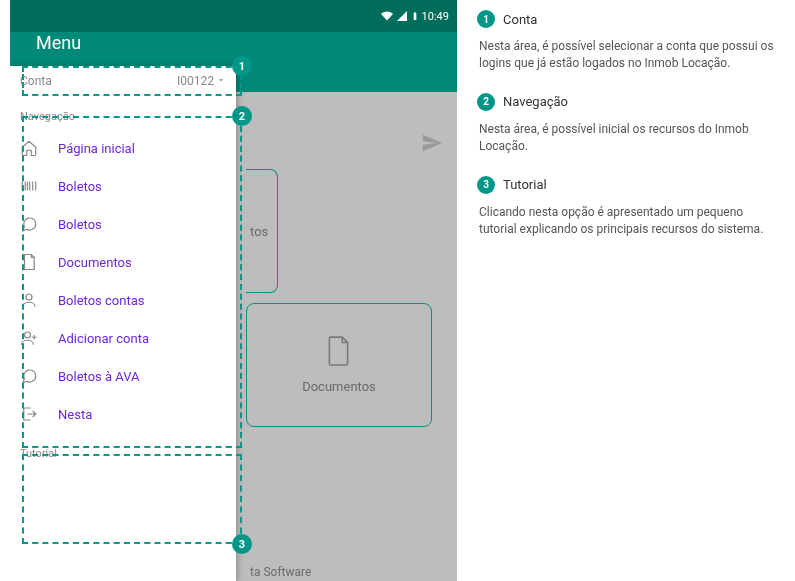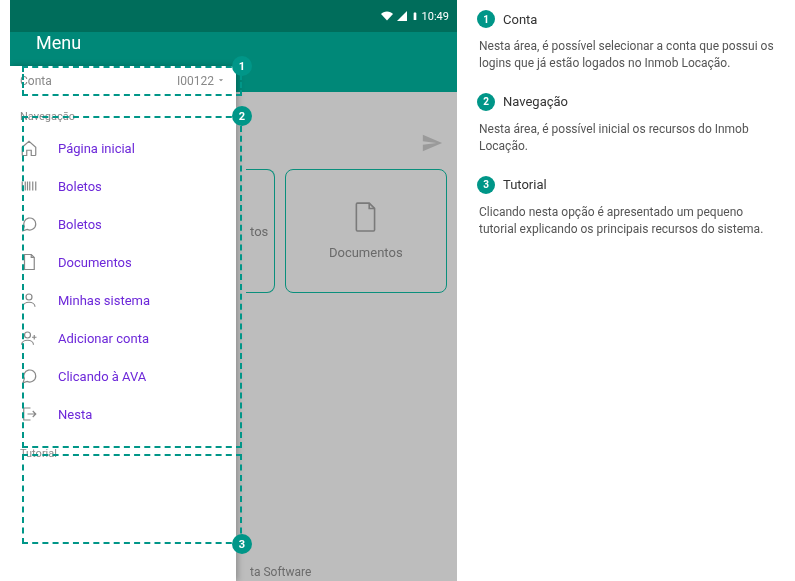--- a/index.html
+++ b/index.html
@@ -17,21 +17,21 @@
   .section-account { height: 30px; display: flex; align-items: center; justify-content: space-between; padding: 0 10px; color: #888; font-size: 12px; }
   .account-val { display: flex; align-items: flex-end; gap: 2px; margin-left: 12px; }
   
   .section-label { font-size: 11px; color: #888; padding: 14px 10px 6px; }
   .nav-item { display: flex; align-items: center; height: 38px; padding: 0 10px; color: #6d28d9; font-size: 13px; gap: 20px; }
   .nav-item .ic { width: 18px; height: 18px; display: inline-flex; align-items: center; justify-content: center; color: #888; }
   .nav-item .ic svg { width: 18px; height: 18px; }
   
   .underlay-header { position: absolute; left: 226px; right: 0; top: 66px; height: 26px; background: #008878; }
   .underlay { position: absolute; left: 226px; right: 0; top: 92px; bottom: 0; background: #bdbdbd; padding: 70px 10px 0; }
-  .card-row { display: flex; gap: 10px; justify-content: flex-start; }
+  .card-row { display: flex; gap: 10px; justify-content: flex-start; flex-direction: column; }
   .card { width: 186px; height: 124px; border: 1.5px solid #0a8f7c; border-radius: 8px; background: #bdbdbd; display: flex; flex-direction: column; align-items: center; justify-content: center; gap: 10px; color: #6a6a6a; font-size: 13px; }
   .card svg { width: 26px; height: 30px; }
   .card.partial { width: 32px; border-radius: 0 8px 8px 0; border-left: none; justify-content: center; align-items: flex-start; padding-left: 4px; }
   .underlay .send-row { display:flex; justify-content:flex-end; padding: 0 4px 12px; margin-top:-30px; }
   .footer-text { position:absolute; bottom:2px; left: 240px; font-size:12px; color:#6b6b6b; }
   
   
   .callout-box { position: absolute; border: 2px dashed #009688; border-radius: 0; pointer-events: none; }
   .cb1 { left: 12px; top: 66px; width: 220px; height: 30px; }
   .cb2 { left: 12px; top: 116px; width: 220px; height: 332px; }
@@ -147,38 +147,38 @@
             </span>
           <span>Documentos</span>
         </div>
         <div class="nav-item">
           <span class="ic">
               <svg viewBox="0 0 24 24" fill="none" stroke="#888" stroke-width="1.6">
                 <circle cx="12" cy="8" r="4"></circle>
                 <path d="M4 21c0-4 4-6 8-6s8 2 8 6"></path>
               </svg>
             </span>
-          <span>Minhas sistema</span>
+          <span>Boletos contas</span>
         </div>
         <div class="nav-item">
           <span class="ic">
               <svg viewBox="0 0 24 24" fill="none" stroke="#888" stroke-width="1.6">
                 <circle cx="10" cy="8" r="4"></circle>
                 <path d="M2 21c0-4 4-6 8-6s8 2 8 6M19 8v6M16 11h6"></path>
               </svg>
             </span>
           <span>Adicionar conta</span>
         </div>
         <div class="nav-item">
           <span class="ic">
               <svg viewBox="0 0 24 24" fill="none" stroke="#888" stroke-width="1.6">
                 <path d="M21 12a8 8 0 0 1-11.5 7.2L4 21l1.8-5.5A8 8 0 1 1 21 12z"></path>
               </svg>
             </span>
-          <span>Clicando à AVA</span>
+          <span>Boletos à AVA</span>
         </div>
         <div class="nav-item">
           <span class="ic">
               <svg viewBox="0 0 24 24" fill="none" stroke="#888" stroke-width="1.6">
                 <path d="M14 4h-9v16h9M10 12h11M17 8l4 4-4 4"></path>
               </svg>
             </span>
           <span>Nesta</span>
         </div>
 

